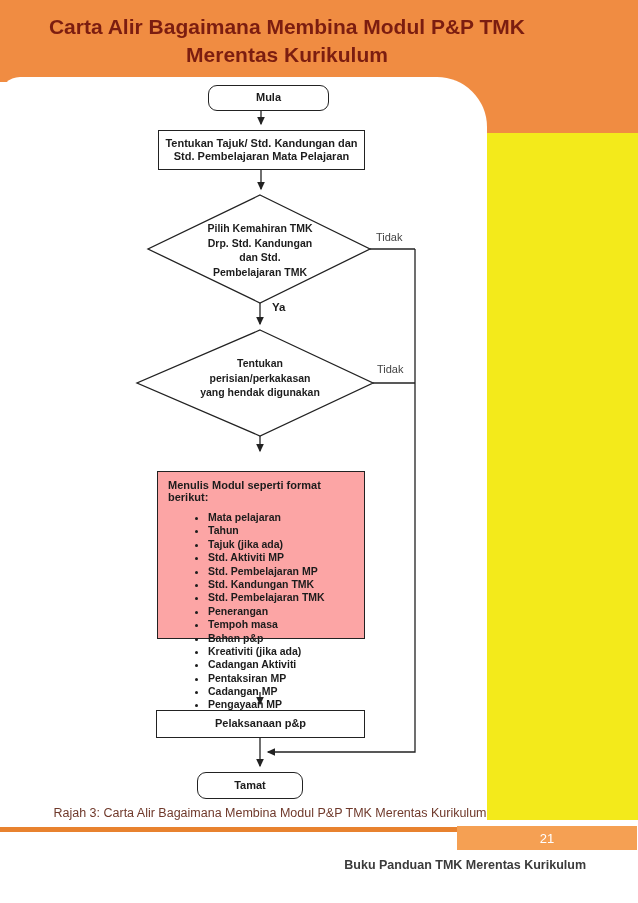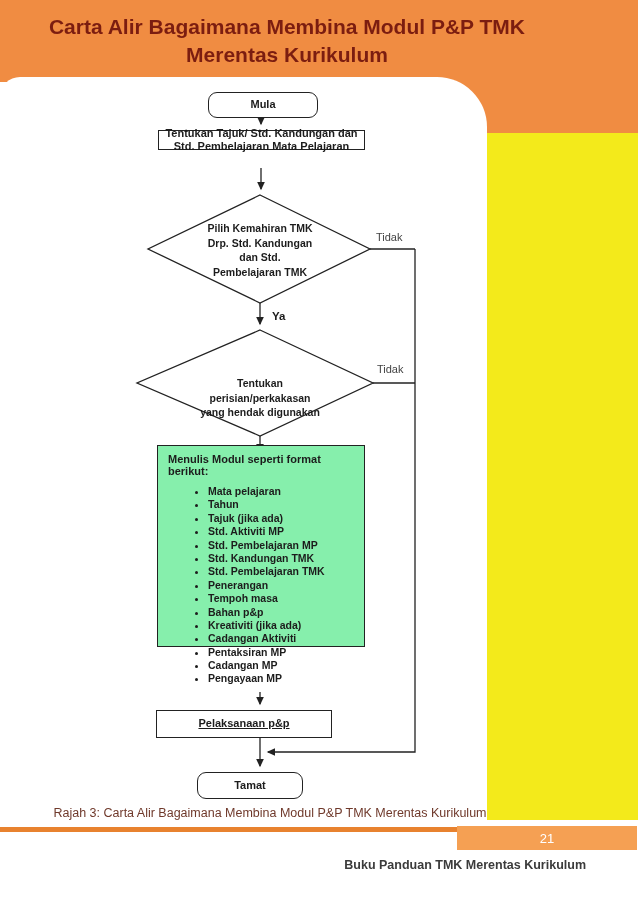--- a/index.html
+++ b/index.html
@@ -30,37 +30,37 @@
          color:var(--title-red);font-size:21px;font-weight:bold;line-height:28px;z-index:5;}
 
   
   .chart{position:absolute;inset:0;z-index:4;}
   .connectors{position:absolute;left:0;top:0;width:638px;height:903px;pointer-events:none;}
 
   .node{position:absolute;display:flex;align-items:center;justify-content:center;
         background:#fff;border:1.4px solid var(--border-dark);color:var(--text-dark);
         font-size:11px;font-weight:bold;text-align:center;line-height:13.5px;white-space:pre-line;}
   .rounded{border-radius:9px;}
-  .node-mula{left:208px;top:92px;width:110px;height:26px;}
-  .node-step1{left:158px;top:130px;width:207px;height:20px;}
-  .node-pelaksanaan{left:156px;top:710px;width:176px;height:28px;text-decoration:underline;}
+  .node-mula{left:208px;top:85px;width:121px;height:26px;}
+  .node-step1{left:158px;top:130px;width:207px;height:40px;}
+  .node-pelaksanaan{left:156px;top:710px;width:209px;height:28px;}
   .node-tamat{left:197px;top:772px;width:106px;height:27px;}
 
   .diamond-text{position:absolute;color:var(--text-dark);font-size:10.5px;font-weight:bold;
                 text-align:center;line-height:14.5px;white-space:pre-line;width:190px;}
   .d1-text{left:165px;top:221px;}
-  .d2-text{left:165px;top:356px;margin-top:20px;}
+  .d2-text{left:165px;top:356px;}
 
   .flow-label{position:absolute;color:var(--label-gray);font-size:11px;}
   .label-tidak1{left:376px;top:231px;}
   .label-tidak2{left:377px;top:363px;}
-  .label-ya{left:272px;top:310px;color:var(--text-dark);font-weight:bold;font-size:11.5px;}
+  .label-ya{left:272px;top:301px;color:var(--text-dark);font-weight:bold;font-size:11.5px;}
 
-  .write-box{position:absolute;left:157px;top:445px;width:208px;height:202px;
-             background:#86efac;border:1.4px solid var(--border-dark);color:var(--text-dark);}
+  .write-box{position:absolute;left:157px;top:471px;width:208px;height:168px;
+             background:#fca5a5;border:1.4px solid var(--border-dark);color:var(--text-dark);}
   .write-box .heading{font-size:11px;font-weight:bold;padding:7px 0 0 10px;}
   .write-box ul{margin:9px 0 0;padding-left:50px;}
   .write-box li{font-size:10.5px;font-weight:bold;line-height:11px;margin-bottom:2.4px;}
 
   
   .caption{position:absolute;left:0;top:806px;width:540px;text-align:center;z-index:5;
            color:var(--caption-red);font-size:12.5px;}
 
   
   .footer-line{position:absolute;left:0;top:827px;width:457px;height:5px;background:var(--footer-line-orange);z-index:5;}

